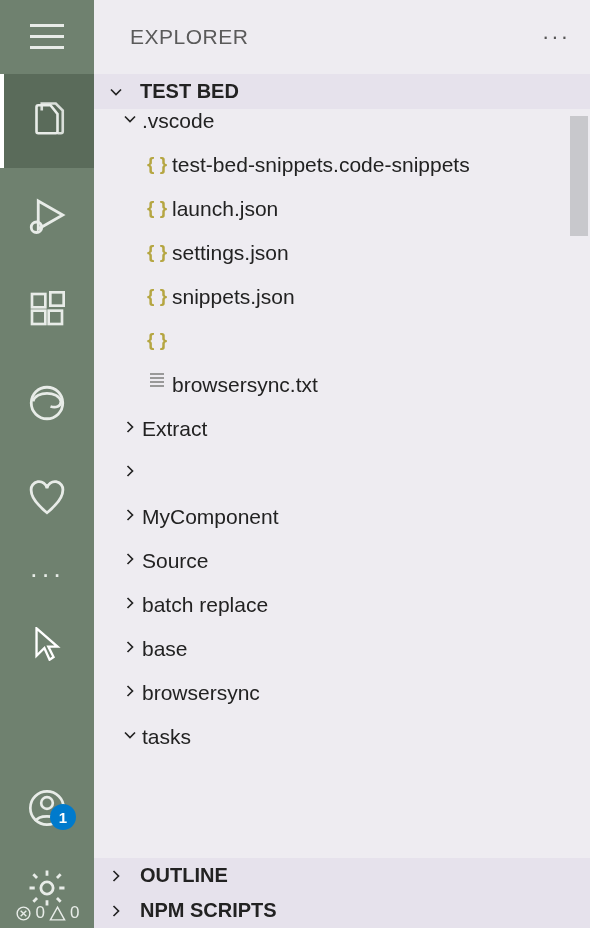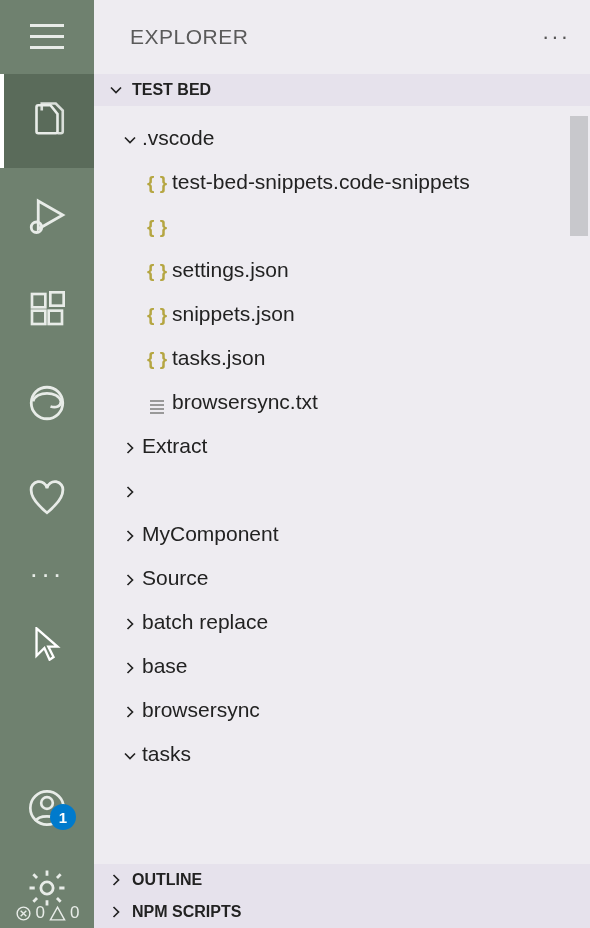--- a/index.html
+++ b/index.html
@@ -96,34 +96,34 @@
       letter-spacing: 0.5px;
       justify-content: space-between;
     }
     .sidebar-header .dots { font-size: 22px; color: #555; letter-spacing: 2px; }
     .section-header {
       background: #e6e2ec;
       padding: 6px 12px;
       display: flex;
       align-items: center;
       font-weight: 700;
-      font-size: 16px;
+      font-size: 20px;
       color: #222;
       cursor: pointer;
-      gap: 6px;
+      gap: 14px;
     }
     .tree {
       flex: 1;
       overflow: auto;
       font-size: 21px;
       color: #222;
     }
     .tree-row {
       display: flex;
-      align-items: flex-end;
+      align-items: flex-start;
       height: 44px;
       padding-left: 0;
       cursor: pointer;
     }
     .indent { width: 24px; flex-shrink: 0; }
     .chevron {
       width: 24px;
       display: flex;
       justify-content: center;
       align-items: center;
@@ -279,38 +279,38 @@
     <div class="tree-row">
       <div class="indent"></div>
         <div class="indent"></div>
       <div class="file-icon json-icon">{ }</div>
       <span>test-bed-snippets.code-snippets</span>
     </div>
     <div class="tree-row">
       <div class="indent"></div>
         <div class="indent"></div>
       <div class="file-icon json-icon">{ }</div>
+      <span>launch.json</span>
     </div>
     <div class="tree-row">
       <div class="indent"></div>
         <div class="indent"></div>
       <div class="file-icon json-icon">{ }</div>
       <span>settings.json</span>
     </div>
     <div class="tree-row">
       <div class="indent"></div>
         <div class="indent"></div>
       <div class="file-icon json-icon">{ }</div>
       <span>snippets.json</span>
     </div>
     <div class="tree-row">
       <div class="indent"></div>
         <div class="indent"></div>
       <div class="file-icon json-icon">{ }</div>
-      <span>tasks.json</span>
     </div>
     <div class="tree-row">
       <div class="indent"></div>
         <div class="indent"></div>
       <div class="file-icon">
         <div class="txt-lines">
             <span></span>
             <span></span>
             <span></span>
             <span></span>

